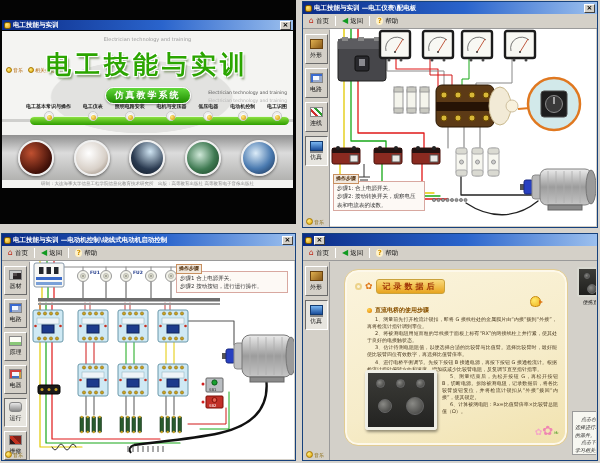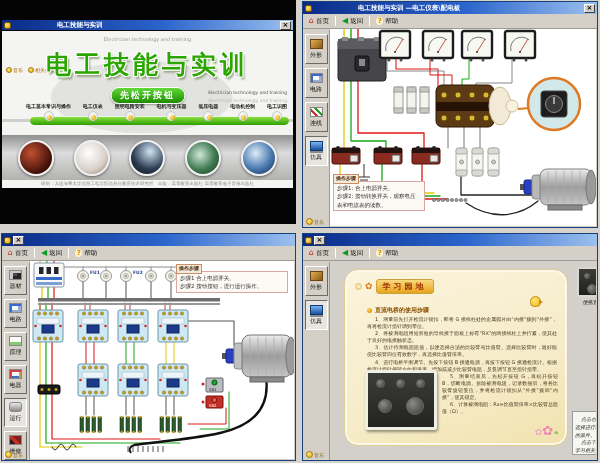--- a/index.html
+++ b/index.html
@@ -7,21 +7,21 @@
   body { font-family:"DejaVu Sans","Liberation Sans",sans-serif; }
   #stage { position:relative; width:600px; height:463px; background:#d6d3cd; overflow:hidden; }
 
   
   .win { position:absolute; background:#d4d0c8; border:1px solid #16417c; }
   .tbar { position:relative; height:12px; background:linear-gradient(90deg,#0b2b86,#2a64cc 55%,#9cc0ee);
           display:flex; align-items:center; gap:2px; padding:0 2px; color:#fff;
           font-size:6.5px; font-weight:bold; }
   .ticon { width:7px; height:7px; border-radius:2px; flex:0 0 auto;
            background:radial-gradient(circle at 35% 35%,#ffe87a,#e09a10); border:1px solid #7a5a00; }
-  .ttl { flex:1; white-space:nowrap; overflow:hidden;margin-left:44px; }
+  .ttl { flex:1; white-space:nowrap; overflow:hidden; }
   .closebox { width:11px; height:9px; background:#d4d0c8; border:1px solid; border-color:#fff #404040 #404040 #fff;
               color:#000; font-size:7px; line-height:7px; text-align:center; font-weight:bold; }
   .toolbar { height:15px; display:flex; align-items:center; gap:2px; padding-left:3px;
              background:#d4d0c8; border-bottom:1px solid #9a9a9a; }
   .tool { display:flex; align-items:center; gap:2px; font-size:6.5px; color:#111; padding:1px 3px; }
   .tsep { width:1px; height:10px; background:#8a8a8a; border-right:1px solid #fff; margin:0 1px; }
   .tglyph { font-size:8px; line-height:8px; }
   .tg-home { color:#c02818; }
   .tg-back { color:#119a21; }
   .tg-help { color:#d09000; font-weight:bold; background:#fff2c8; border-radius:50%; padding:0 1.5px; font-size:7px; }
@@ -154,21 +154,21 @@
         <span>
             <span class="smiley"></span>
             <span>音乐</span>
           </span>
         <span>
             <span class="smiley"></span>
             <span>相关信息</span>
           </span>
       </div>
       <div class="bigtitle">电工技能与实训</div>
-      <div class="pill">先松开按钮</div>
+      <div class="pill">仿真教学系统</div>
       <div class="eng2">Electrician technology and training</div>
       <div class="eng3">Electrician technology and training</div>
       <div class="grayline"></div>
       <div class="greenbar"></div>
       <div class="menur">
         <div class="mi">
             <span class="lbl">电工基本常识与操作</span>
             <span class="knob"></span>
           </div>
         <div class="mi">
@@ -424,20 +424,21 @@
     </div>
     <div class="musicdock">
         <span class="smiley"></span>
         <span>音乐</span>
       </div>
   </div>
 
   <div class="win p3">
     <div class="tbar">
       <span class="ticon"></span>
+      <span class="ttl">电工技能与实训 —电动机控制\绕线式电动机启动控制</span>
       <span class="closebox">×</span>
     </div>
     <div class="toolbar">
       <span class="tool">
           <span class="tglyph tg-home">⌂</span>
           <span>首页</span>
         </span>
       <span class="tsep"></span>
       <span class="tool">
           <span class="tglyph tg-back">◀</span>
@@ -675,21 +676,21 @@
       <div class="sbtn active">
           <span class="sic sic-sim"></span>
           <span>仿真</span>
         </div>
     </div>
     <div class="mainarea">
       <div class="card">
         <div class="lghead">
           <span class="ringdot"></span>
           <span class="lgflower">✿</span>
-          <span class="lgtab">学习园地</span>
+          <span class="lgtab">记录数据后</span>
         </div>
         <div class="duck"></div>
         <div class="ctitle">
           <span class="obullet"></span>
           <span>直流电桥的使用步骤</span>
         </div>
         <div class="ctext txtA">
           <div>1、测量前先打开检流计锁扣，即将 G 接线柱处的金属膜片由“内接”拨到“外接”，再将检流计指针调到零位。</div>
           <div>2、将被测电阻用短而粗的导线接于面板上标有“RX”的两接线柱上并拧紧，使其处于良好的电接触状态。</div>
           <div>3、估计待测电阻阻值，以便选择合适的比较臂与比值臂。选择比较臂时，最好能使比较臂四位有效数字，再选择比值臂倍率。</div>

